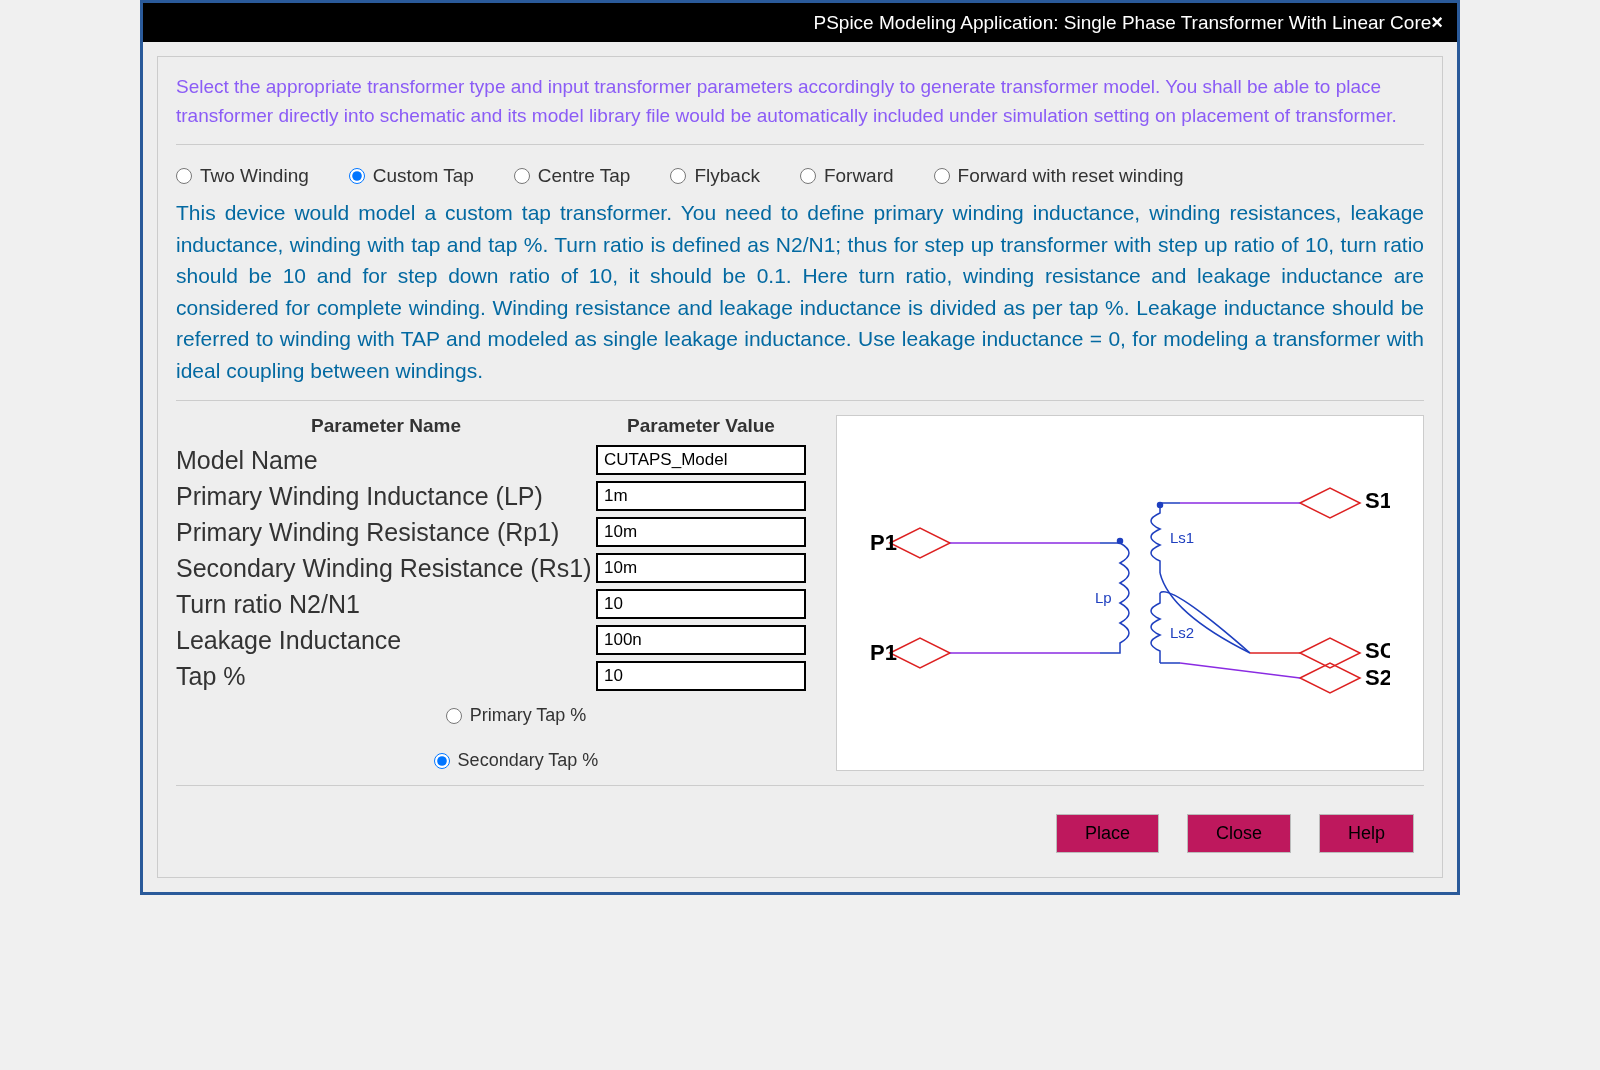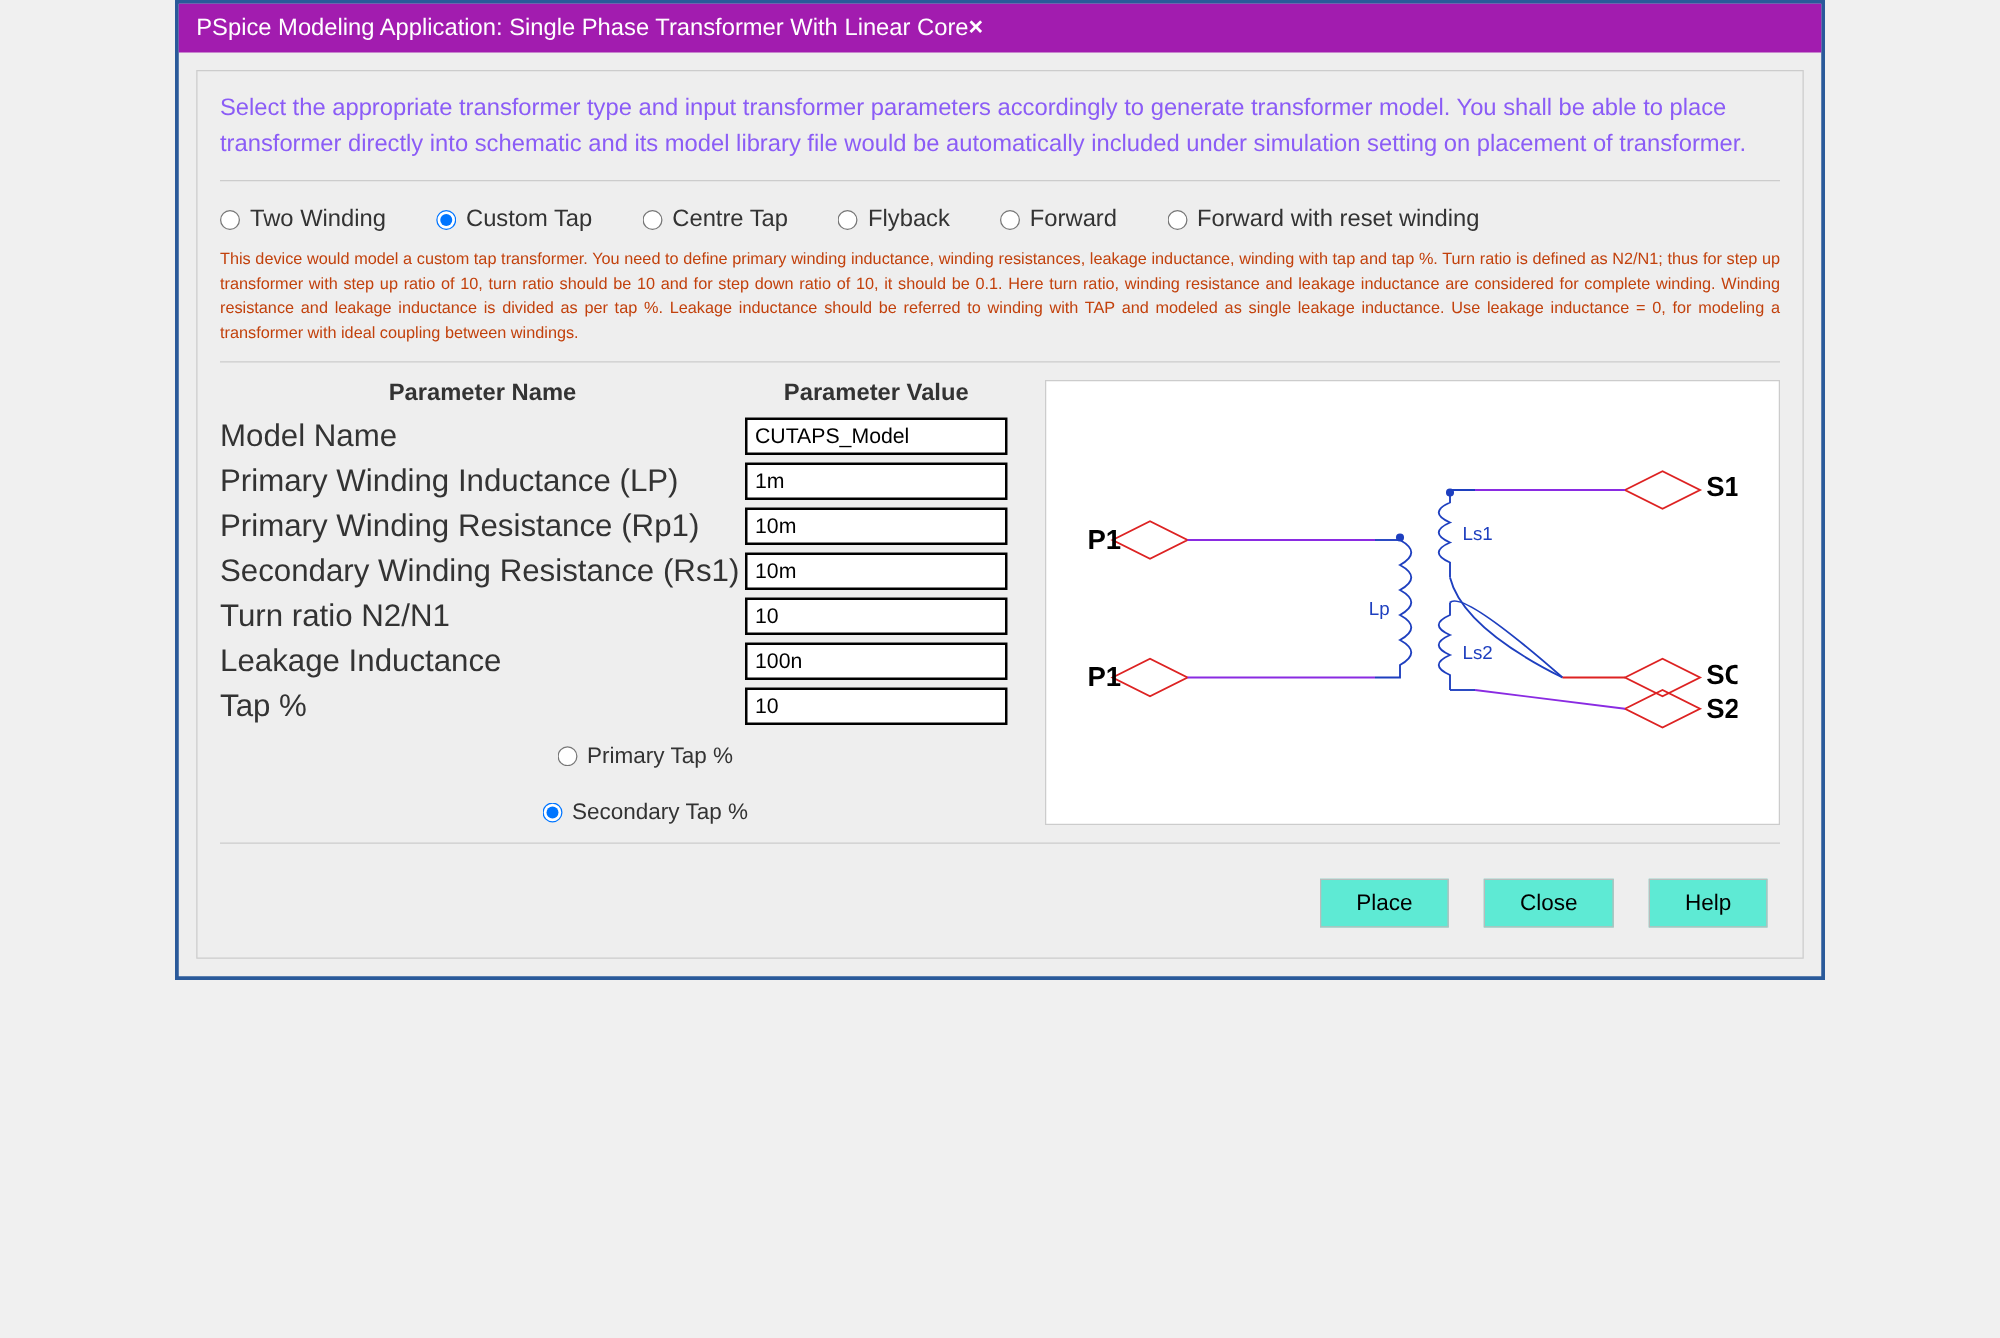--- a/index.html
+++ b/index.html
@@ -1,40 +1,40 @@
 <!DOCTYPE html>
 <html><head>
 <meta charset="utf-8">
 <style>
 * { box-sizing: border-box; margin: 0; padding: 0; }
 body { font-family: "Segoe UI", Tahoma, sans-serif; background: #f0f0f0; font-size: 18px; color: #333; }
 .window { width: 1320px; margin: 0 auto; border: 3px solid #2a5a9a; background: #eeeeee; }
-.titlebar { background: #a21caf; color: #fff; padding: 8px 14px; display: flex; justify-content: flex-start; align-items: center; font-size: 19px; }
+.titlebar { background: #000000; color: #fff; padding: 8px 14px; display: flex; justify-content: flex-end; align-items: center; font-size: 19px; }
 .titlebar .close { cursor: pointer; font-size: 20px; font-weight: bold; }
 .content { padding: 14px; }
 .panel { border: 1px solid #ccc; background: #eeeeee; padding: 16px 18px; }
 .intro { font-size: 19px; line-height: 1.5; color: #8b5cf6; }
 .hr { border: none; border-top: 1px solid #ccc; margin: 14px 0; }
 .radio-row { display: flex; gap: 40px; padding: 6px 0 10px 0; font-size: 19px; }
 .radio-item { display: flex; align-items: center; gap: 8px; cursor: pointer; }
 .radio-item input { width: 16px; height: 16px; }
-.device-desc { font-size: 13px; line-height: 1.5; text-align: justify; color: #c2410c; }
+.device-desc { font-size: 21px; line-height: 1.5; text-align: justify; color: #0369a1; }
 .param-section { display: flex; gap: 30px; margin-top: 12px; }
 .param-table { flex: 0 0 auto; }
 .param-head { display: flex; margin-bottom: 8px; }
 .ph-name { width: 420px; text-align: center; font-weight: bold; font-size: 19px; }
 .ph-val { width: 210px; text-align: center; font-weight: bold; font-size: 19px; }
 .param-row { display: flex; align-items: center; margin-bottom: 6px; }
 .p-label { width: 420px; text-align: left; font-size: 25px; }
 .p-input { width: 210px; }
 .p-input input { width: 100%; border: 2px solid #000000; padding: 3px 6px; font-size: 17px; font-family: inherit; }
 .tap-row { display: flex; gap: 24px; padding: 8px 0 0 50px; align-items: center; flex-direction: column; }
 .schematic { flex: 1; border: 1px solid #ccc; background: #fff; display: flex; align-items: center; justify-content: center; min-height: 300px; }
 .footer { display: flex; justify-content: flex-end; gap: 28px; padding: 14px 10px 8px 0; }
-.btn { background: #5eead4; border: 1px solid #bbb; padding: 8px 28px; font-size: 18px; cursor: pointer; font-family: inherit; }
+.btn { background: #be185d; border: 1px solid #bbb; padding: 8px 28px; font-size: 18px; cursor: pointer; font-family: inherit; }
 </style>
 </head>
 <body>
 
 <div class="window">
   <div class="titlebar">
     <span>PSpice Modeling Application: Single Phase Transformer With Linear Core</span>
     <span class="close">×</span>
   </div>
   <div class="content">

